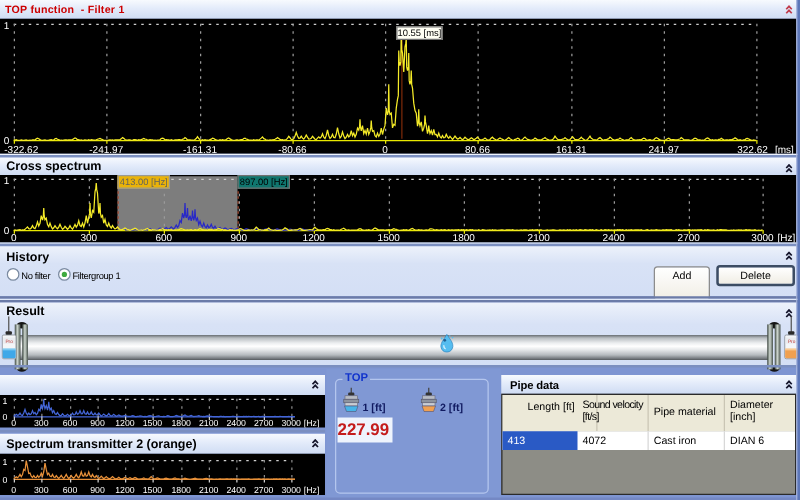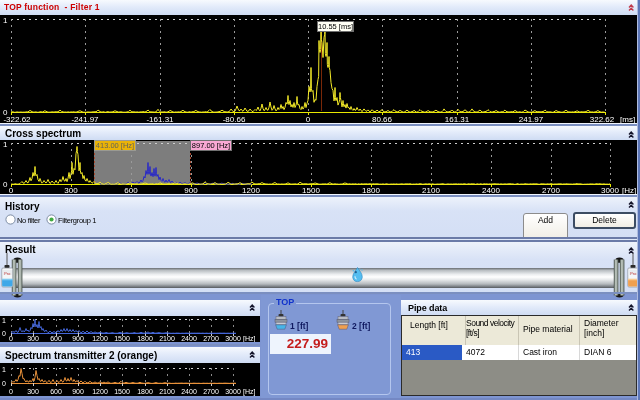--- a/index.html
+++ b/index.html
@@ -105,21 +105,21 @@
 <text x="251" y="53" fill="#fff" font-size="8" text-anchor="middle">1200</text>
 <text x="311" y="53" fill="#fff" font-size="8" text-anchor="middle">1500</text>
 <text x="371" y="53" fill="#fff" font-size="8" text-anchor="middle">1800</text>
 <text x="431" y="53" fill="#fff" font-size="8" text-anchor="middle">2100</text>
 <text x="491" y="53" fill="#fff" font-size="8" text-anchor="middle">2400</text>
 <text x="551" y="53" fill="#fff" font-size="8" text-anchor="middle">2700</text>
 <text x="610" y="53" fill="#fff" font-size="8" text-anchor="middle">3000</text>
 <text x="622" y="53" fill="#fff" font-size="8">[Hz]</text>
 </svg>
 <div style="position:absolute;left:94px;top:140px;width:42px;height:11px;background:#eab308;border:1px solid #9a9a92;font-size:7.5px;color:#63635b;text-align:center;line-height:9px;white-space:nowrap">413.00 [Hz]</div>
-<div style="position:absolute;left:190px;top:140px;width:42px;height:11px;background:#f9a8d4;border:1px solid #707070;font-size:7.5px;color:#000;text-align:center;line-height:9px;white-space:nowrap">897.00 [Hz]</div>
+<div style="position:absolute;left:190px;top:140px;width:42px;height:11px;background:#0f766e;border:1px solid #707070;font-size:7.5px;color:#000;text-align:center;line-height:9px;white-space:nowrap">897.00 [Hz]</div>
 
 <div class="lsep" style="left:0;top:194px;width:640px"></div>
 <div class="sep" style="left:0;top:195px;width:640px"></div>
 
 <div style="position:absolute;left:0;top:197px;width:637px;height:40px;background:linear-gradient(180deg,#edf2fb 0%,#d8e2f6 35%,#d4dff5 100%)"></div>
 <div class="htxt" style="left:5px;top:201px">History</div>
 <svg style="position:absolute;left:628px;top:201px" width="7" height="8" viewBox="0 0 7 8">
       <path d="M1 3.4 L3.2 1.1 L5.4 3.4 M1 6.6 L3.2 4.3 L5.4 6.6" stroke="#14142a" stroke-width="1.4" fill="none"></path>
     </svg>
 <svg style="position:absolute;left:5px;top:214px" width="11" height="11" viewBox="0 0 11 11">
@@ -303,30 +303,30 @@
 <div style="position:absolute;left:290px;top:321px;font-weight:bold;font-size:8.5px;color:#101a60">1 [ft]</div>
 <svg style="position:absolute;left:336px;top:310px" width="14" height="20" viewBox="0 0 14 20">
 <line x1="7" y1="0" x2="7" y2="5" stroke="#444" stroke-width="1"></line>
 <rect x="4.5" y="4" width="5" height="2.6" rx="1" fill="#333"></rect>
 <rect x="2" y="6.6" width="10" height="2.8" fill="#b8bcc4" stroke="#667" stroke-width="0.5"></rect>
 <rect x="1" y="9.4" width="12" height="2.8" fill="#8d939e" stroke="#556" stroke-width="0.5"></rect>
 <rect x="2" y="12.2" width="10" height="2.6" fill="#c9cdd4" stroke="#667" stroke-width="0.5"></rect>
 <path d="M1.6 14.8 h10.8 l-1.6 4.4 h-7.6 z" fill="#f0a050" stroke="#557" stroke-width="0.5"></path>
 </svg>
 <div style="position:absolute;left:352px;top:321px;font-weight:bold;font-size:8.5px;color:#101a60">2 [ft]</div>
-<div style="position:absolute;left:270px;top:334px;width:61px;height:20px;background:#eef4fd;font-weight:bold;font-size:13.5px;color:#c41c1c;text-align:right;line-height:19px;padding-right:3px">227.99</div>
+<div style="position:absolute;left:270px;top:334px;width:44px;height:20px;background:#eef4fd;font-weight:bold;font-size:13.5px;color:#c41c1c;text-align:right;line-height:19px;padding-right:3px">227.99</div>
 
 <div class="hdr" style="left:401px;top:300px;width:236px;height:15px"></div>
 <div class="htxt" style="left:408px;top:303px;font-size:9px;letter-spacing:-0.1px">Pipe data</div>
 <svg style="position:absolute;left:628px;top:304px" width="7" height="8" viewBox="0 0 7 8">
       <path d="M1 3.4 L3.2 1.1 L5.4 3.4 M1 6.6 L3.2 4.3 L5.4 6.6" stroke="#14142a" stroke-width="1.4" fill="none"></path>
     </svg>
 <div style="position:absolute;left:401px;top:315px;width:236px;height:81px;background:#8d8d86;border:1px solid #2a2a2a"></div>
 <div style="position:absolute;left:402px;top:316px;width:234px;height:29px;background:#ece9d8;font-size:8.5px;color:#000">
-  <div style="position:absolute;left:4px;top:0;width:60px;height:29px;border-right:1px solid #c9c5b4;padding:4px 0 0 4px">Length [ft]</div>
+  <div style="position:absolute;left:16px;top:0;width:60px;height:29px;border-right:1px solid #c9c5b4;padding:4px 0 0 4px">Length [ft]</div>
   <div style="position:absolute;left:60px;top:0;width:57px;height:29px;border-right:1px solid #c9c5b4;padding:2px 0 0 4px;letter-spacing:-0.5px">Sound velocity<br>[ft/s]</div>
   <div style="position:absolute;left:178px;top:0;width:56px;height:29px;padding:2px 0 0 4px">Diameter<br>[inch]</div>
   <div style="position:absolute;left:117px;top:0;width:61px;height:29px;border-right:1px solid #c9c5b4;padding:8px 0 0 4px">Pipe material</div>
 </div>
 <div style="position:absolute;left:402px;top:345px;width:234px;height:15px;background:#fff;font-size:8.5px;color:#000">
   <div style="position:absolute;left:0;top:0;width:60px;height:15px;background:#2a5ac5;color:#fff;padding:2px 0 0 4px">413</div>
   <div style="position:absolute;left:60px;top:0;width:57px;height:15px;border-right:1px solid #d8d8d8;padding:2px 0 0 4px">4072</div>
   <div style="position:absolute;left:117px;top:0;width:61px;height:15px;border-right:1px solid #d8d8d8;padding:2px 0 0 4px">Cast iron</div>
   <div style="position:absolute;left:178px;top:0;width:56px;height:15px;padding:2px 0 0 4px">DIAN 6</div>
 </div>

